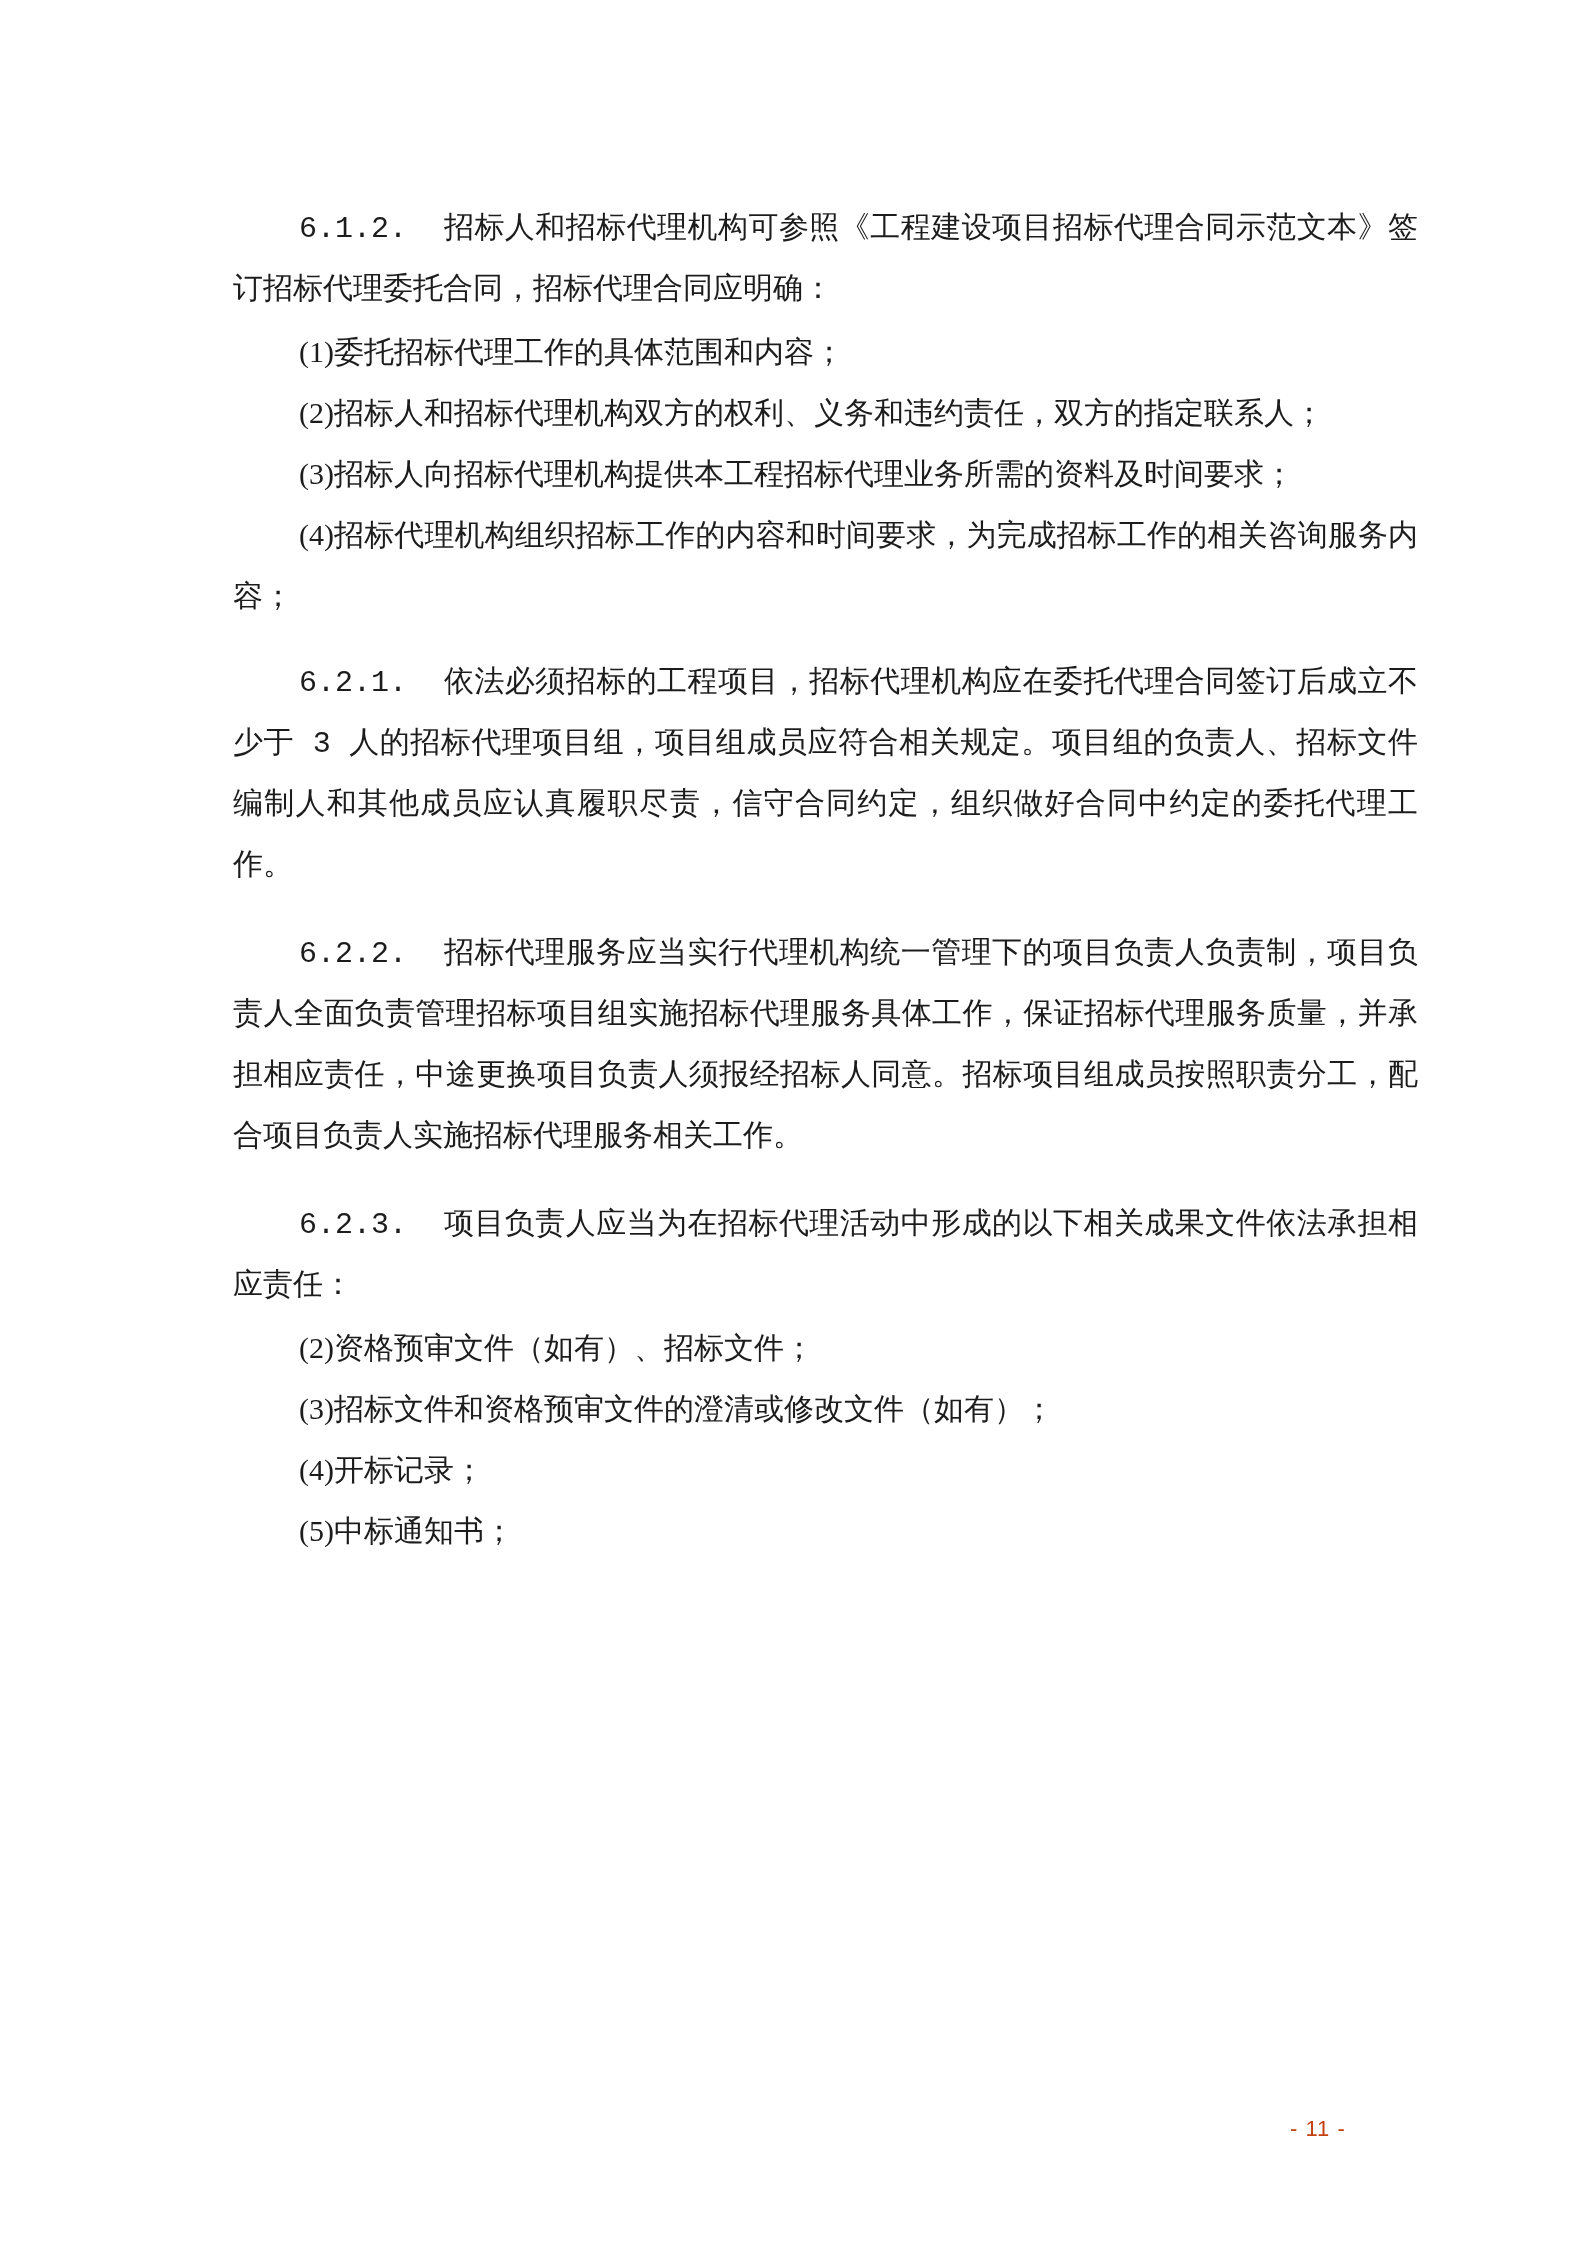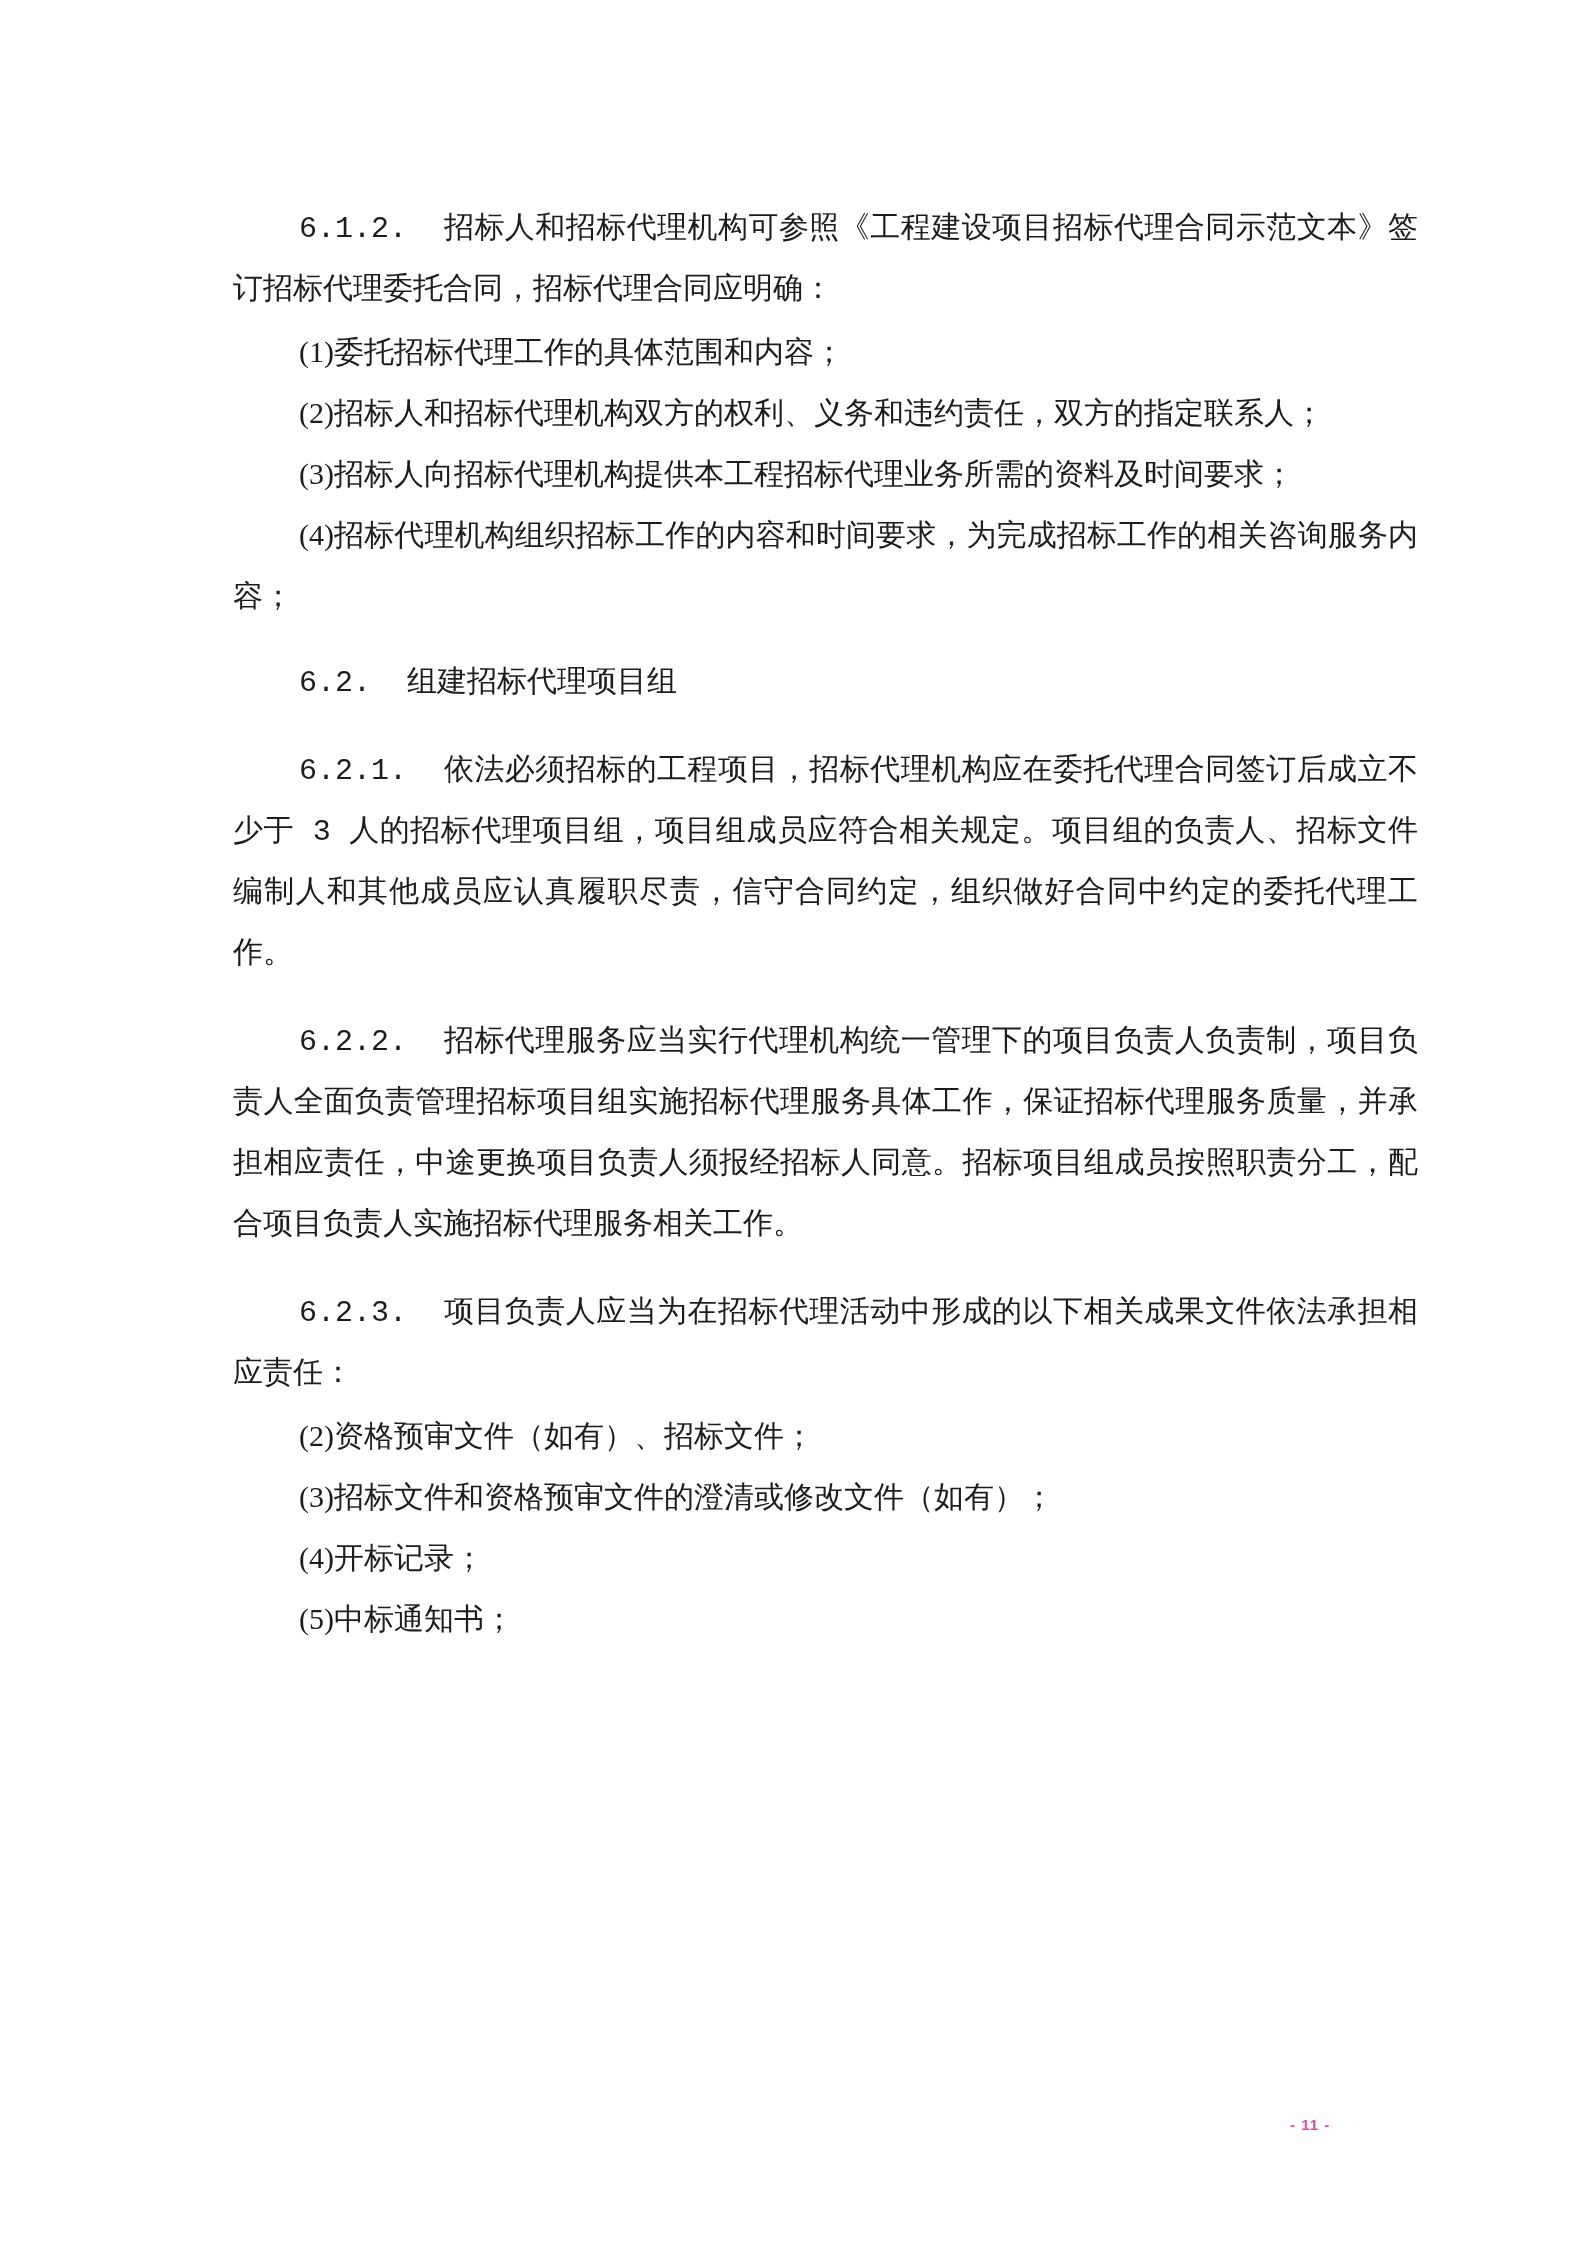--- a/index.html
+++ b/index.html
@@ -33,37 +33,35 @@
   }
   .content p.section {
     margin-top: 27px;
     font-family: Liberation Mono, monospace;
   }
   .page-number {
     position: absolute;
     left: 1290px;
     top: 2116px;
     font-family: "Liberation Sans", "DejaVu Sans", sans-serif;
-    font-size: 15px;
-    color: #ec4899;
+    font-size: 22px;
+    color: #c2410c;
     letter-spacing: 1px;
-    font-weight: bold;
   }
 </style>
 </head>
 <body>
 
 <div class="page">
   <div class="content">
     <p class="section">6.1.2.  招标人和招标代理机构可参照《工程建设项目招标代理合同示范文本》签订招标代理委托合同，招标代理合同应明确：</p>
     <p class="item">(1)委托招标代理工作的具体范围和内容；</p>
     <p class="item">(2)招标人和招标代理机构双方的权利、义务和违约责任，双方的指定联系人；</p>
     <p class="item">(3)招标人向招标代理机构提供本工程招标代理业务所需的资料及时间要求；</p>
     <p class="item">(4)招标代理机构组织招标工作的内容和时间要求，为完成招标工作的相关咨询服务内容；</p>
-    <p class="section">6.2.  组建招标代理项目组</p>
     <p class="section">6.2.1.  依法必须招标的工程项目，招标代理机构应在委托代理合同签订后成立不少于 3 人的招标代理项目组，项目组成员应符合相关规定。项目组的负责人、招标文件编制人和其他成员应认真履职尽责，信守合同约定，组织做好合同中约定的委托代理工作。</p>
     <p class="section">6.2.2.  招标代理服务应当实行代理机构统一管理下的项目负责人负责制，项目负责人全面负责管理招标项目组实施招标代理服务具体工作，保证招标代理服务质量，并承担相应责任，中途更换项目负责人须报经招标人同意。招标项目组成员按照职责分工，配合项目负责人实施招标代理服务相关工作。</p>
     <p class="section">6.2.3.  项目负责人应当为在招标代理活动中形成的以下相关成果文件依法承担相应责任：</p>
     <p class="item">(2)资格预审文件（如有）、招标文件；</p>
     <p class="item">(3)招标文件和资格预审文件的澄清或修改文件（如有）；</p>
     <p class="item">(4)开标记录；</p>
     <p class="item">(5)中标通知书；</p>
   </div>
   <div class="page-number">- 11 -</div>
 </div>

